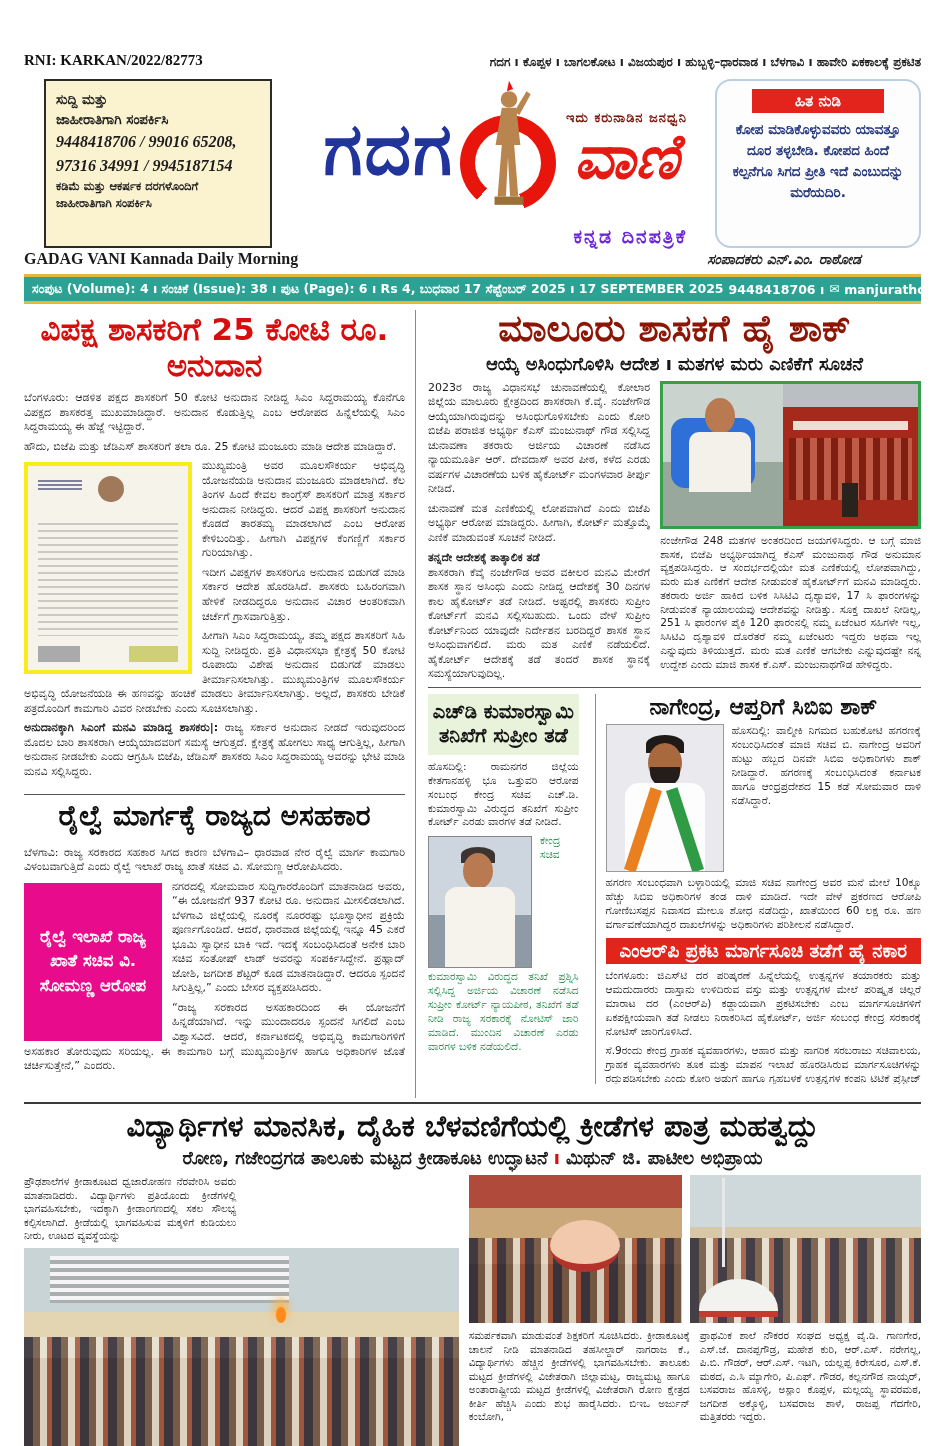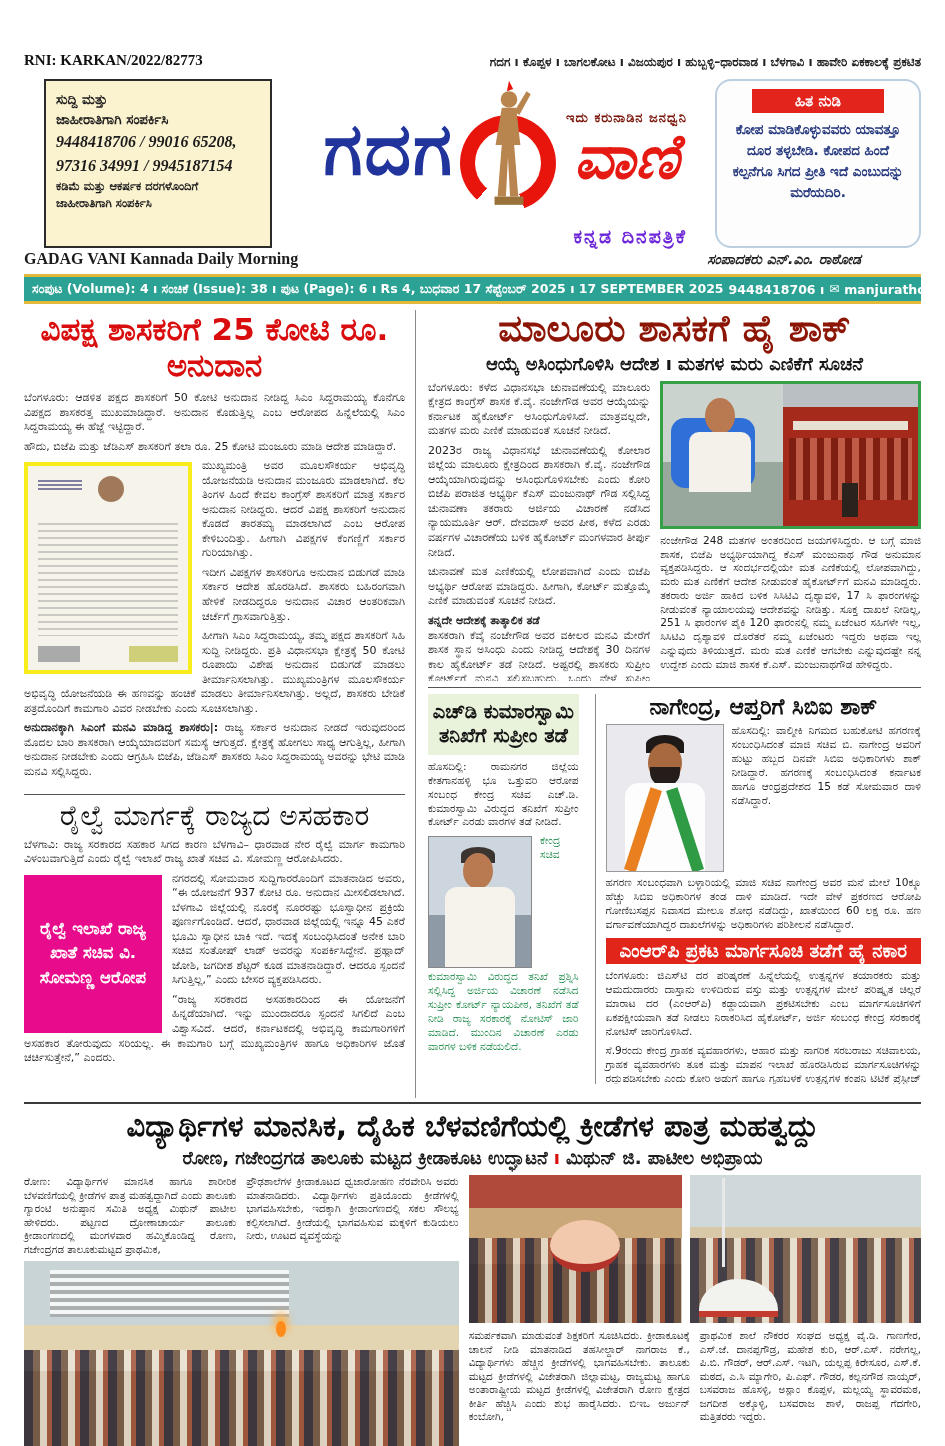--- a/index.html
+++ b/index.html
@@ -64,21 +64,21 @@
   .doc-seal { position:absolute; left:70px; top:10px; width:26px; height:26px; border-radius:50%;
               background:#8a5a34; opacity:.8; }
   .doc-head { position:absolute; left:10px; top:14px; width:44px; height:10px;
               background:repeating-linear-gradient(#7e7e9e 0 2px, transparent 2px 4px); }
   .doc-lines { position:absolute; left:10px; right:10px; top:52px; bottom:34px;
                background:repeating-linear-gradient(#00000000 0 5px, #99999977 5px 7px); }
   .doc-foot { position:absolute; left:10px; bottom:8px; right:10px; height:16px;
               background:linear-gradient(90deg,#aaa 0 30%, transparent 30% 65%, #cfcf7a 65% 100%); }
 
   
-  .h-black { color:#101010; font-size:28px; font-weight:normal; text-align:center; line-height:1.1; margin:2px 0 6px; }
+  .h-black { color:#101010; font-size:28px; font-weight:bold; text-align:center; line-height:1.1; margin:2px 0 14px; }
   .magenta-box { float:left; width:138px; height:158px; background:#e80c8c; color:#fff; font-weight:bold;
                  font-size:16.5px; text-align:center; display:flex; align-items:center; justify-content:center;
                  padding:8px; line-height:1.5; margin:3px 10px 2px 0; }
 
   
   .h-maroon { color:#8c1505; font-size:37px; font-weight:bold; text-align:center; line-height:1.05; margin:0 0 4px; }
   .h-sub { color:#161616; font-size:18px; font-weight:bold; text-align:center; margin-bottom:6px; }
   .maluru-grid { display:flex; gap:10px; height:300px; overflow:hidden; }
   .maluru-left { width:46%; overflow:hidden; }
   .maluru-right { width:54%; overflow:hidden; }
@@ -238,21 +238,20 @@
         <p class="body">“ರಾಜ್ಯ ಸರಕಾರದ ಅಸಹಕಾರದಿಂದ ಈ ಯೋಜನೆಗೆ ಹಿನ್ನಡೆಯಾಗಿದೆ. ಇನ್ನು ಮುಂದಾದರೂ ಸ್ಪಂದನೆ ಸಿಗಲಿದೆ ಎಂಬ ವಿಶ್ವಾಸವಿದೆ. ಆದರೆ, ಕರ್ನಾಟಕದಲ್ಲಿ ಅಭಿವೃದ್ಧಿ ಕಾಮಗಾರಿಗಳಿಗೆ ಅಸಹಕಾರ ತೋರುವುದು ಸರಿಯಲ್ಲ. ಈ ಕಾಮಗಾರಿ ಬಗ್ಗೆ ಮುಖ್ಯಮಂತ್ರಿಗಳ ಹಾಗೂ ಅಧಿಕಾರಿಗಳ ಜೊತೆ ಚರ್ಚಿಸುತ್ತೇನೆ,” ಎಂದರು.</p>
       </div>
     </div>
 
     <div class="colR">
       <div>
         <h1 class="h-maroon">ಮಾಲೂರು ಶಾಸಕಗೆ ಹೈ ಶಾಕ್</h1>
         <div class="h-sub">ಆಯ್ಕೆ ಅಸಿಂಧುಗೊಳಿಸಿ ಆದೇಶ ı ಮತಗಳ ಮರು ಎಣಿಕೆಗೆ ಸೂಚನೆ</div>
         <div class="maluru-grid">
           <div class="maluru-left">
-            <p class="body">ಬೆಂಗಳೂರು: ಕಳೆದ ವಿಧಾನಸಭಾ ಚುನಾವಣೆಯಲ್ಲಿ ಮಾಲೂರು ಕ್ಷೇತ್ರದ ಕಾಂಗ್ರೆಸ್ ಶಾಸಕ ಕೆ.ವೈ. ನಂಜೇಗೌಡ ಅವರ ಆಯ್ಕೆಯನ್ನು ಕರ್ನಾಟಕ ಹೈಕೋರ್ಟ್ ಅಸಿಂಧುಗೊಳಿಸಿದೆ. ಮಾತ್ರವಲ್ಲದೇ, ಮತಗಳ ಮರು ಎಣಿಕೆ ಮಾಡುವಂತೆ ಸೂಚನೆ ನೀಡಿದೆ.</p>
             <p class="body">2023ರ ರಾಜ್ಯ ವಿಧಾನಸಭೆ ಚುನಾವಣೆಯಲ್ಲಿ ಕೋಲಾರ ಜಿಲ್ಲೆಯ ಮಾಲೂರು ಕ್ಷೇತ್ರದಿಂದ ಶಾಸಕರಾಗಿ ಕೆ.ವೈ. ನಂಜೇಗೌಡ ಆಯ್ಕೆಯಾಗಿರುವುದನ್ನು ಅಸಿಂಧುಗೊಳಿಸಬೇಕು ಎಂದು ಕೋರಿ ಬಿಜೆಪಿ ಪರಾಜಿತ ಅಭ್ಯರ್ಥಿ ಕೆಎಸ್ ಮಂಜುನಾಥ್ ಗೌಡ ಸಲ್ಲಿಸಿದ್ದ ಚುನಾವಣಾ ತಕರಾರು ಅರ್ಜಿಯ ವಿಚಾರಣೆ ನಡೆಸಿದ ನ್ಯಾಯಮೂರ್ತಿ ಆರ್. ದೇವದಾಸ್ ಅವರ ಪೀಠ, ಕಳೆದ ಎರಡು ವರ್ಷಗಳ ವಿಚಾರಣೆಯ ಬಳಿಕ ಹೈಕೋರ್ಟ್ ಮಂಗಳವಾರ ತೀರ್ಪು ನೀಡಿದೆ.</p>
             <p class="body">ಚುನಾವಣೆ ಮತ ಎಣಿಕೆಯಲ್ಲಿ ಲೋಪವಾಗಿದೆ ಎಂದು ಬಿಜೆಪಿ ಅಭ್ಯರ್ಥಿ ಆರೋಪ ಮಾಡಿದ್ದರು. ಹೀಗಾಗಿ, ಕೋರ್ಟ್ ಮತ್ತೊಮ್ಮೆ ಎಣಿಕೆ ಮಾಡುವಂತೆ ಸೂಚನೆ ನೀಡಿದೆ.</p>
             <p class="subh">ತನ್ನದೇ ಆದೇಶಕ್ಕೆ ತಾತ್ಕಾಲಿಕ ತಡೆ</p>
             <p class="body">ಶಾಸಕರಾಗಿ ಕೆವೈ ನಂಜೇಗೌಡ ಅವರ ವಕೀಲರ ಮನವಿ ಮೇರೆಗೆ ಶಾಸಕ ಸ್ಥಾನ ಅಸಿಂಧು ಎಂದು ನೀಡಿದ್ದ ಆದೇಶಕ್ಕೆ 30 ದಿನಗಳ ಕಾಲ ಹೈಕೋರ್ಟ್ ತಡೆ ನೀಡಿದೆ. ಅಷ್ಟರಲ್ಲಿ ಶಾಸಕರು ಸುಪ್ರೀಂ ಕೋರ್ಟ್‌ಗೆ ಮನವಿ ಸಲ್ಲಿಸಬಹುದು. ಒಂದು ವೇಳೆ ಸುಪ್ರೀಂ ಕೋರ್ಟ್‌ನಿಂದ ಯಾವುದೇ ನಿರ್ದೇಶನ ಬರದಿದ್ದರೆ ಶಾಸಕ ಸ್ಥಾನ ಅಸಿಂಧುವಾಗಲಿದೆ. ಮರು ಮತ ಎಣಿಕೆ ನಡೆಯಲಿದೆ. ಹೈಕೋರ್ಟ್ ಆದೇಶಕ್ಕೆ ತಡೆ ತಂದರೆ ಶಾಸಕ ಸ್ಥಾನಕ್ಕೆ ಸಮಸ್ಯೆಯಾಗುವುದಿಲ್ಲ.</p>
 
           </div>
           <div class="maluru-right">
             <div class="photo-main">
               <div class="photo-mla">
                 <span class="chair"></span>
@@ -308,21 +307,20 @@
   </div>
 
   <div class="bottom">
     <div class="h-bottom">ವಿದ್ಯಾರ್ಥಿಗಳ ಮಾನಸಿಕ, ದೈಹಿಕ ಬೆಳವಣಿಗೆಯಲ್ಲಿ ಕ್ರೀಡೆಗಳ ಪಾತ್ರ ಮಹತ್ವದ್ದು</div>
     <div class="h-bottom-sub">
       <span>ರೋಣ, ಗಜೇಂದ್ರಗಡ ತಾಲೂಕು ಮಟ್ಟದ ಕ್ರೀಡಾಕೂಟ ಉದ್ಘಾಟನೆ</span><span class="sep-red">ı</span><span>ಮಿಥುನ್ ಜಿ. ಪಾಟೀಲ ಅಭಿಪ್ರಾಯ</span>
     </div>
     <div class="bottom-grid">
       <div class="bot-left">
         <div class="twocol">
-          <p>ರೋಣ: ವಿದ್ಯಾರ್ಥಿಗಳ ಮಾನಸಿಕ ಹಾಗೂ ಶಾರೀರಿಕ ಬೆಳವಣಿಗೆಯಲ್ಲಿ ಕ್ರೀಡೆಗಳ ಪಾತ್ರ ಮಹತ್ವದ್ದಾಗಿದೆ ಎಂದು ತಾಲೂಕು ಗ್ಯಾರಂಟಿ ಅನುಷ್ಠಾನ ಸಮಿತಿ ಅಧ್ಯಕ್ಷ ಮಿಥುನ್ ಪಾಟೀಲ ಹೇಳಿದರು. ಪಟ್ಟಣದ ದ್ರೋಣಾಚಾರ್ಯ ತಾಲೂಕು ಕ್ರೀಡಾಂಗಣದಲ್ಲಿ ಮಂಗಳವಾರ ಹಮ್ಮಿಕೊಂಡಿದ್ದ ರೋಣ, ಗಜೇಂದ್ರಗಡ ತಾಲೂಕುಮಟ್ಟದ ಪ್ರಾಥಮಿಕ,</p>
           <p>ಪ್ರೌಢಶಾಲೆಗಳ ಕ್ರೀಡಾಕೂಟದ ಧ್ವಜಾರೋಹಣ ನೆರವೇರಿಸಿ ಅವರು ಮಾತನಾಡಿದರು. ವಿದ್ಯಾರ್ಥಿಗಳು ಪ್ರತಿಯೊಂದು ಕ್ರೀಡೆಗಳಲ್ಲಿ ಭಾಗವಹಿಸಬೇಕು, ಇದಕ್ಕಾಗಿ ಕ್ರೀಡಾಂಗಣದಲ್ಲಿ ಸಕಲ ಸೌಲಭ್ಯ ಕಲ್ಪಿಸಲಾಗಿದೆ. ಕ್ರೀಡೆಯಲ್ಲಿ ಭಾಗವಹಿಸುವ ಮಕ್ಕಳಿಗೆ ಕುಡಿಯಲು ನೀರು, ಊಟದ ವ್ಯವಸ್ಥೆಯನ್ನು</p>
         </div>
         <div class="photo-sport p1">
           <span class="stage"></span>
           <span class="crowd"></span>
           <span class="torch"></span>
         </div>
       </div>
       <div class="bot-right">
         <div class="bot-photos">

